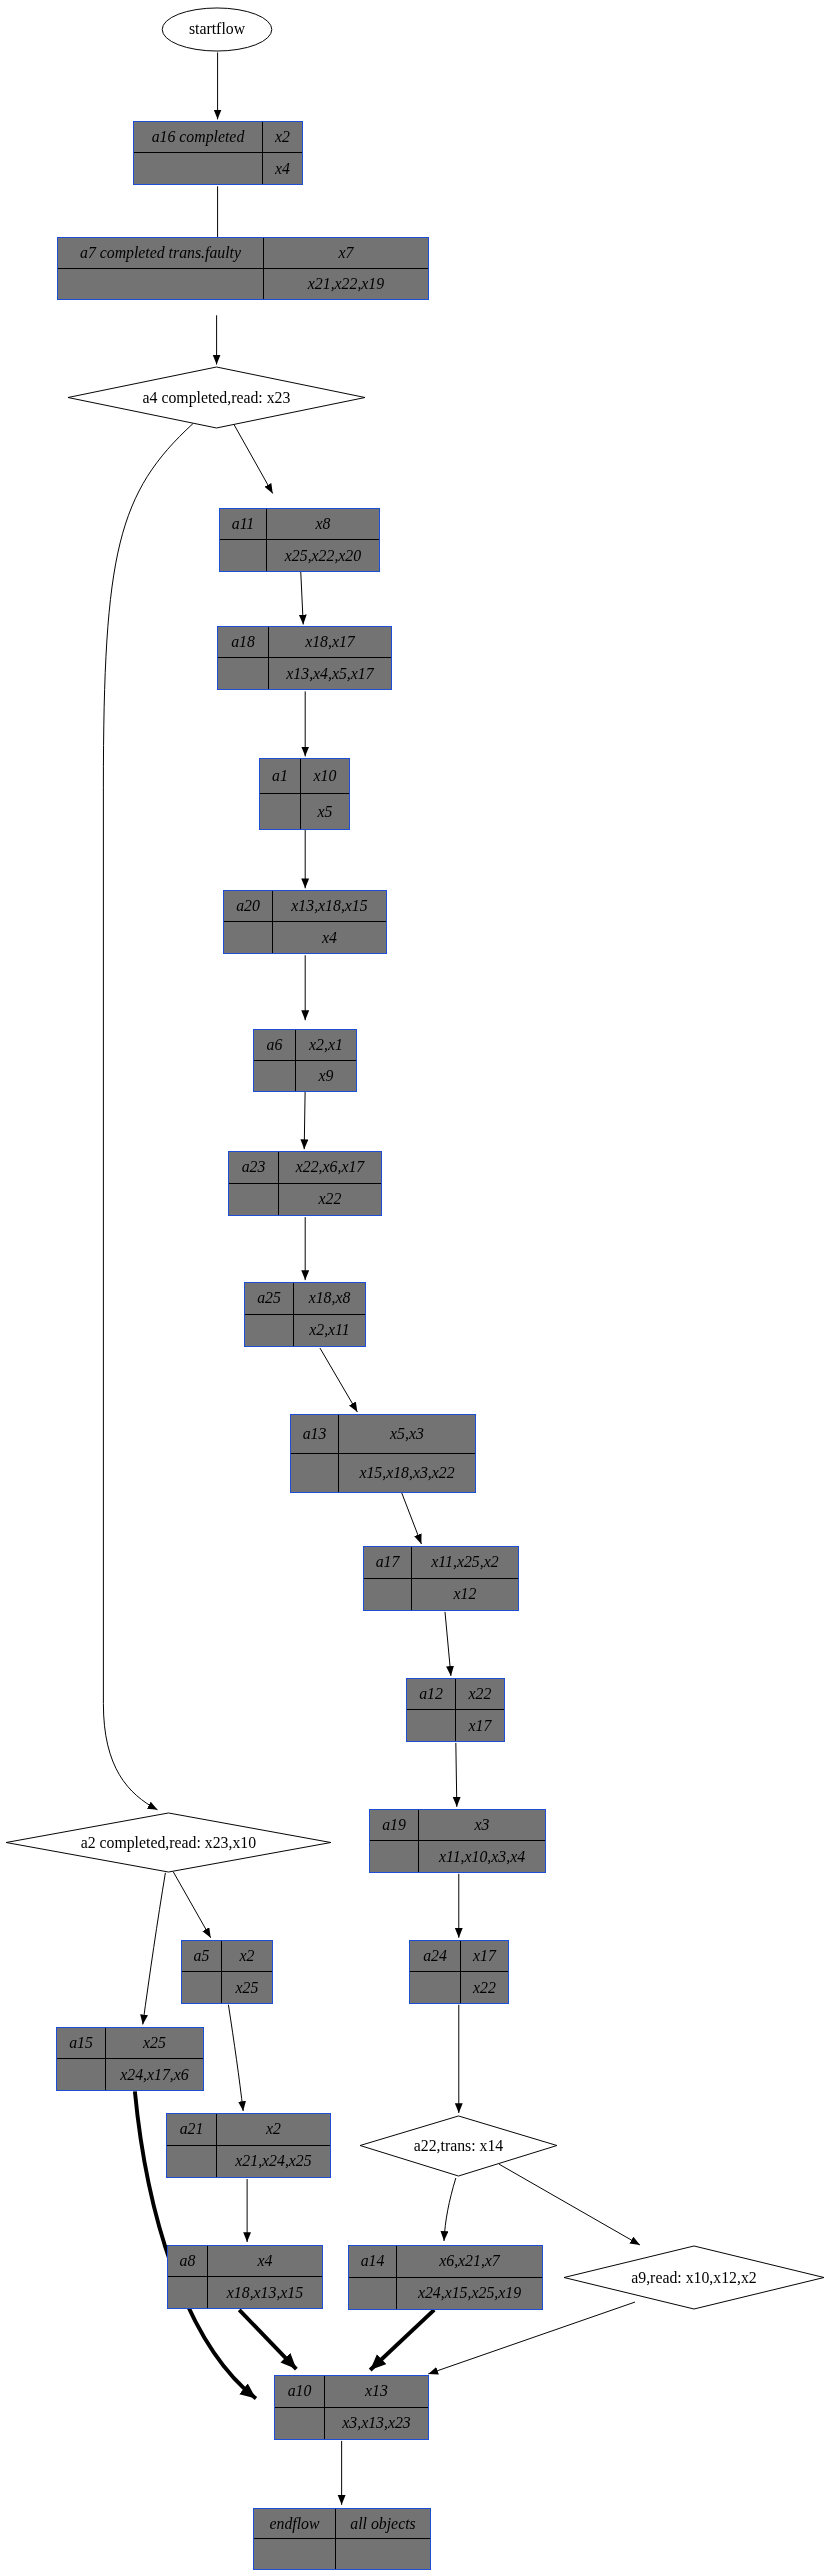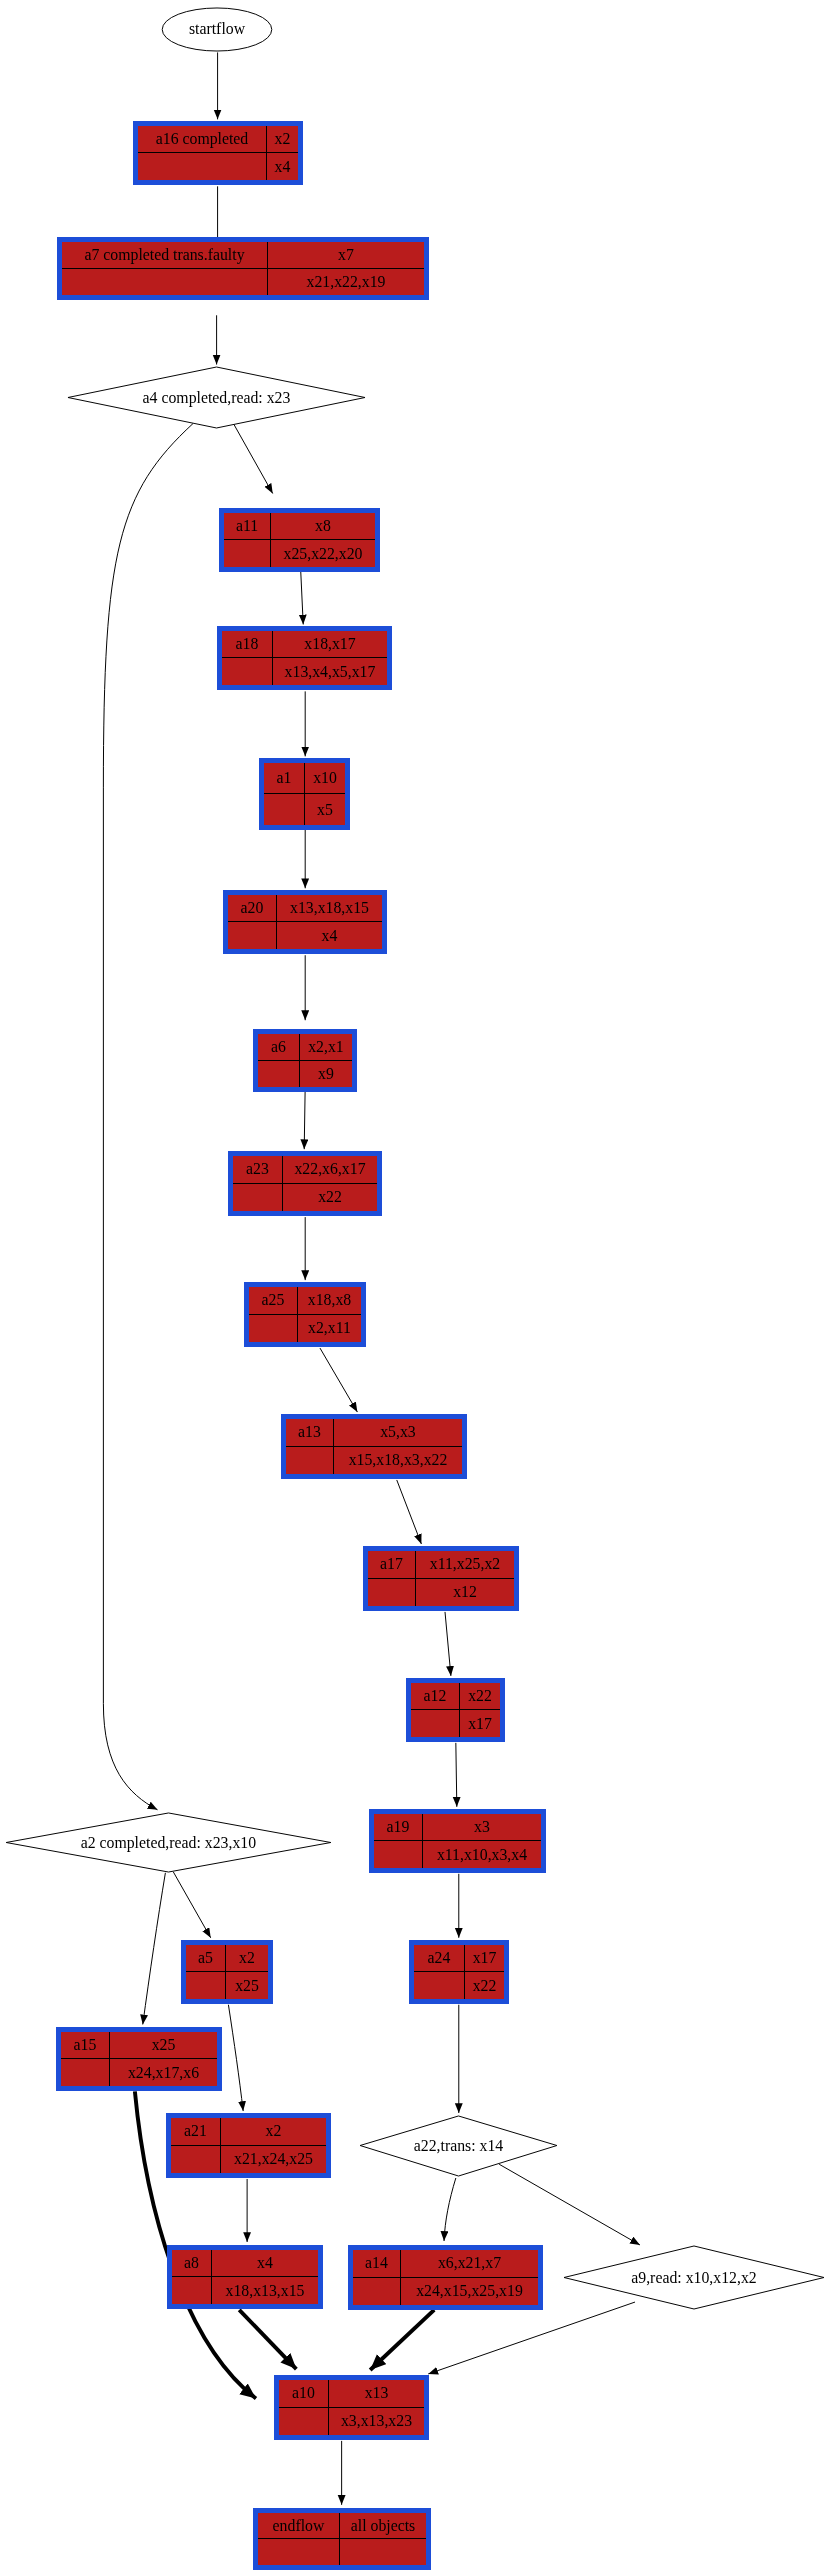--- a/index.html
+++ b/index.html
@@ -6,22 +6,22 @@
   html,body{background:#ffffff}
   body{
     width:827px;height:2576px;position:relative;
     font-family:"Liberation Serif", "DejaVu Serif", serif;
     font-size:15.8px;color:#000;
   }
   #edges{position:absolute;left:0;top:0;width:827px;height:2576px;z-index:1}
   #edges path.e{fill:none;stroke:#000;stroke-width:1}
   #edges path.eb{fill:none;stroke:#000;stroke-width:4}
   .record{
-    position:absolute;background:#b91c1c;border:5px solid #1d4ed8;
-    display:grid;grid-template-rows:1fr 1fr;z-index:2;
+    position:absolute;background:#737373;border:1px solid #1d4ed8;
+    display:grid;grid-template-rows:1fr 1fr;z-index:2;font-style:italic;
   }
   .record .nm{border-right:1px solid #000;border-bottom:1px solid #000;
     display:flex;align-items:center;justify-content:center;padding:0 4.9px;white-space:nowrap}
   .record .top{border-bottom:1px solid #000;display:flex;align-items:center;justify-content:center;padding:0 3px;white-space:nowrap}
   .record .bl{border-right:1px solid #000}
   .record .bot{display:flex;align-items:center;justify-content:center;padding:0 3px;white-space:nowrap}
   .shape{position:absolute;z-index:2}
   .shape svg{position:absolute;left:0;top:0;width:100%;height:100%}
   .shape .lbl{position:absolute;left:0;top:0;right:0;bottom:0;
     display:flex;align-items:center;justify-content:center;white-space:nowrap}
@@ -138,21 +138,21 @@
   <div class="bot">x22</div>
 </div>
 
 <div class="record" style="left:244px;top:1282px;width:122px;height:65px;grid-template-columns:49px 1fr">
   <div class="nm">a25</div>
   <div class="top">x18,x8</div>
   <div class="bl"></div>
   <div class="bot">x2,x11</div>
 </div>
 
-<div class="record" style="left:281px;top:1414px;width:186px;height:65px;grid-template-columns:48px 1fr">
+<div class="record" style="left:290px;top:1414px;width:186px;height:79px;grid-template-columns:48px 1fr">
   <div class="nm">a13</div>
   <div class="top">x5,x3</div>
   <div class="bl"></div>
   <div class="bot">x15,x18,x3,x22</div>
 </div>
 
 <div class="record" style="left:363px;top:1546px;width:156px;height:65px;grid-template-columns:48px 1fr">
   <div class="nm">a17</div>
   <div class="top">x11,x25,x2</div>
   <div class="bl"></div>
@@ -187,21 +187,21 @@
   <div class="bot">x25</div>
 </div>
 
 <div class="record" style="left:409px;top:1940px;width:100px;height:64px;grid-template-columns:51px 1fr">
   <div class="nm">a24</div>
   <div class="top">x17</div>
   <div class="bl"></div>
   <div class="bot">x22</div>
 </div>
 
-<div class="record" style="left:56px;top:2027px;width:166px;height:64px;grid-template-columns:49px 1fr">
+<div class="record" style="left:56px;top:2027px;width:148px;height:64px;grid-template-columns:49px 1fr">
   <div class="nm">a15</div>
   <div class="top">x25</div>
   <div class="bl"></div>
   <div class="bot">x24,x17,x6</div>
 </div>
 
 <div class="record" style="left:166px;top:2113px;width:165px;height:65px;grid-template-columns:50px 1fr">
   <div class="nm">a21</div>
   <div class="top">x2</div>
   <div class="bl"></div>

